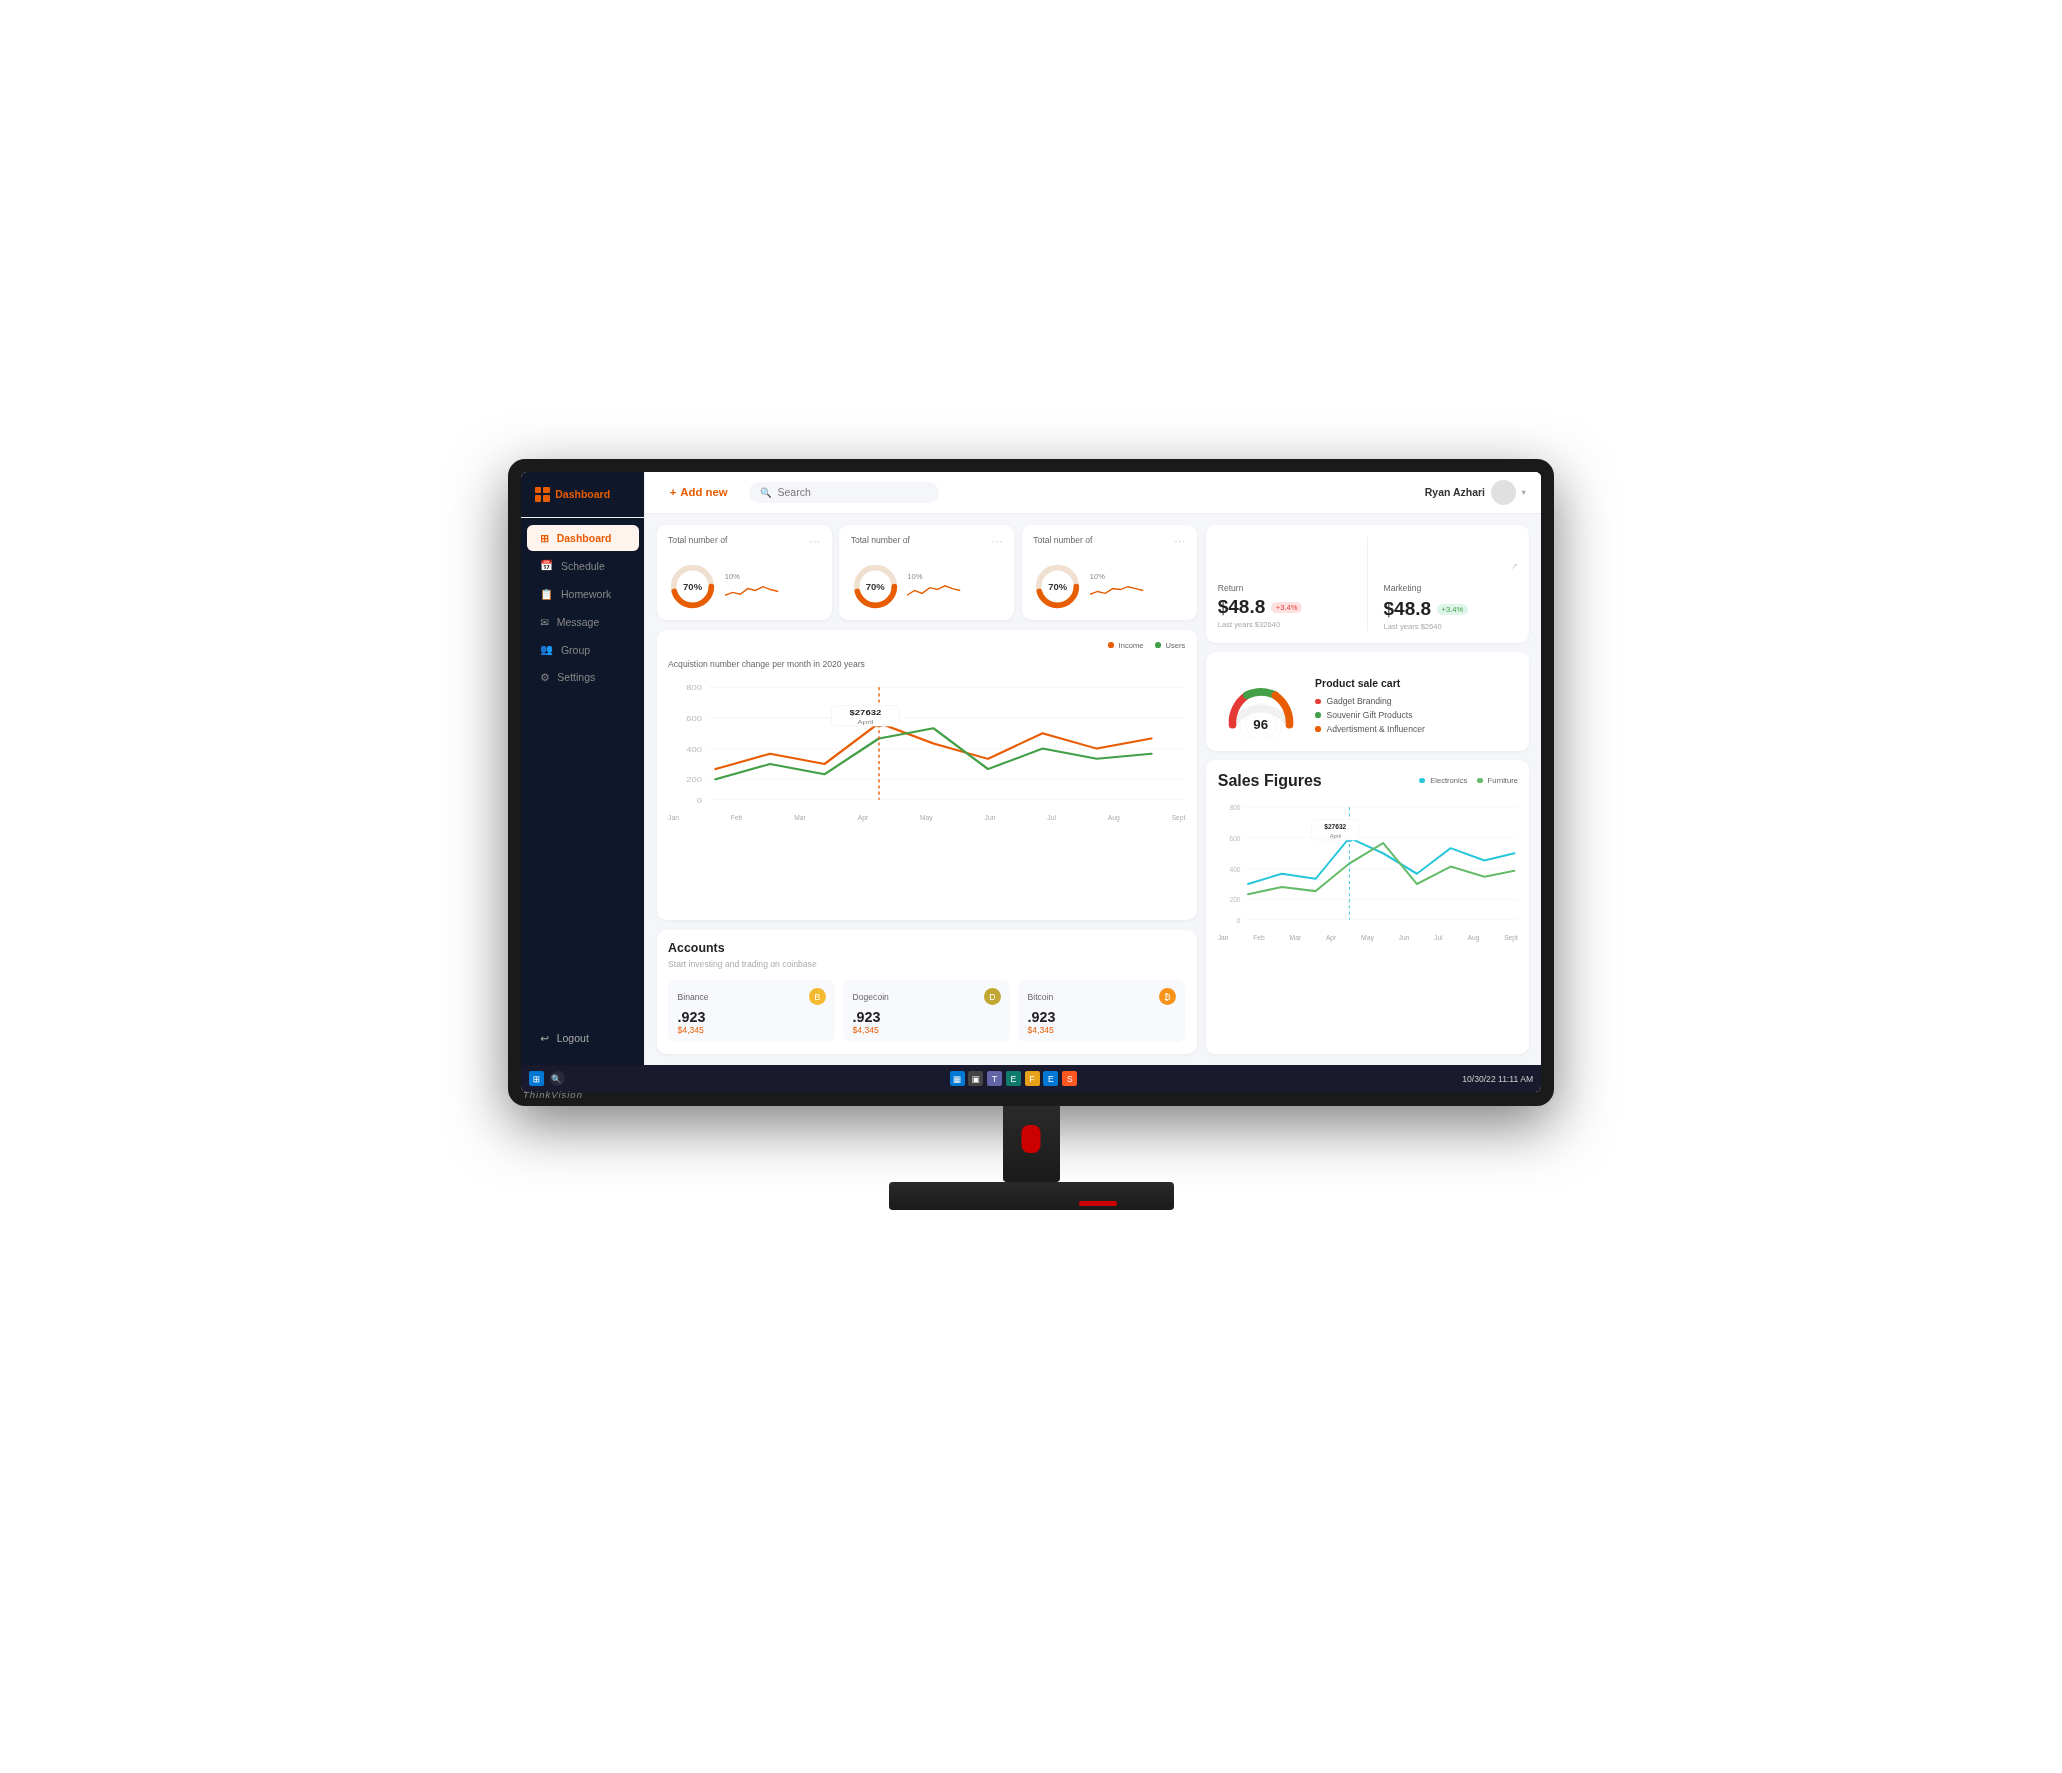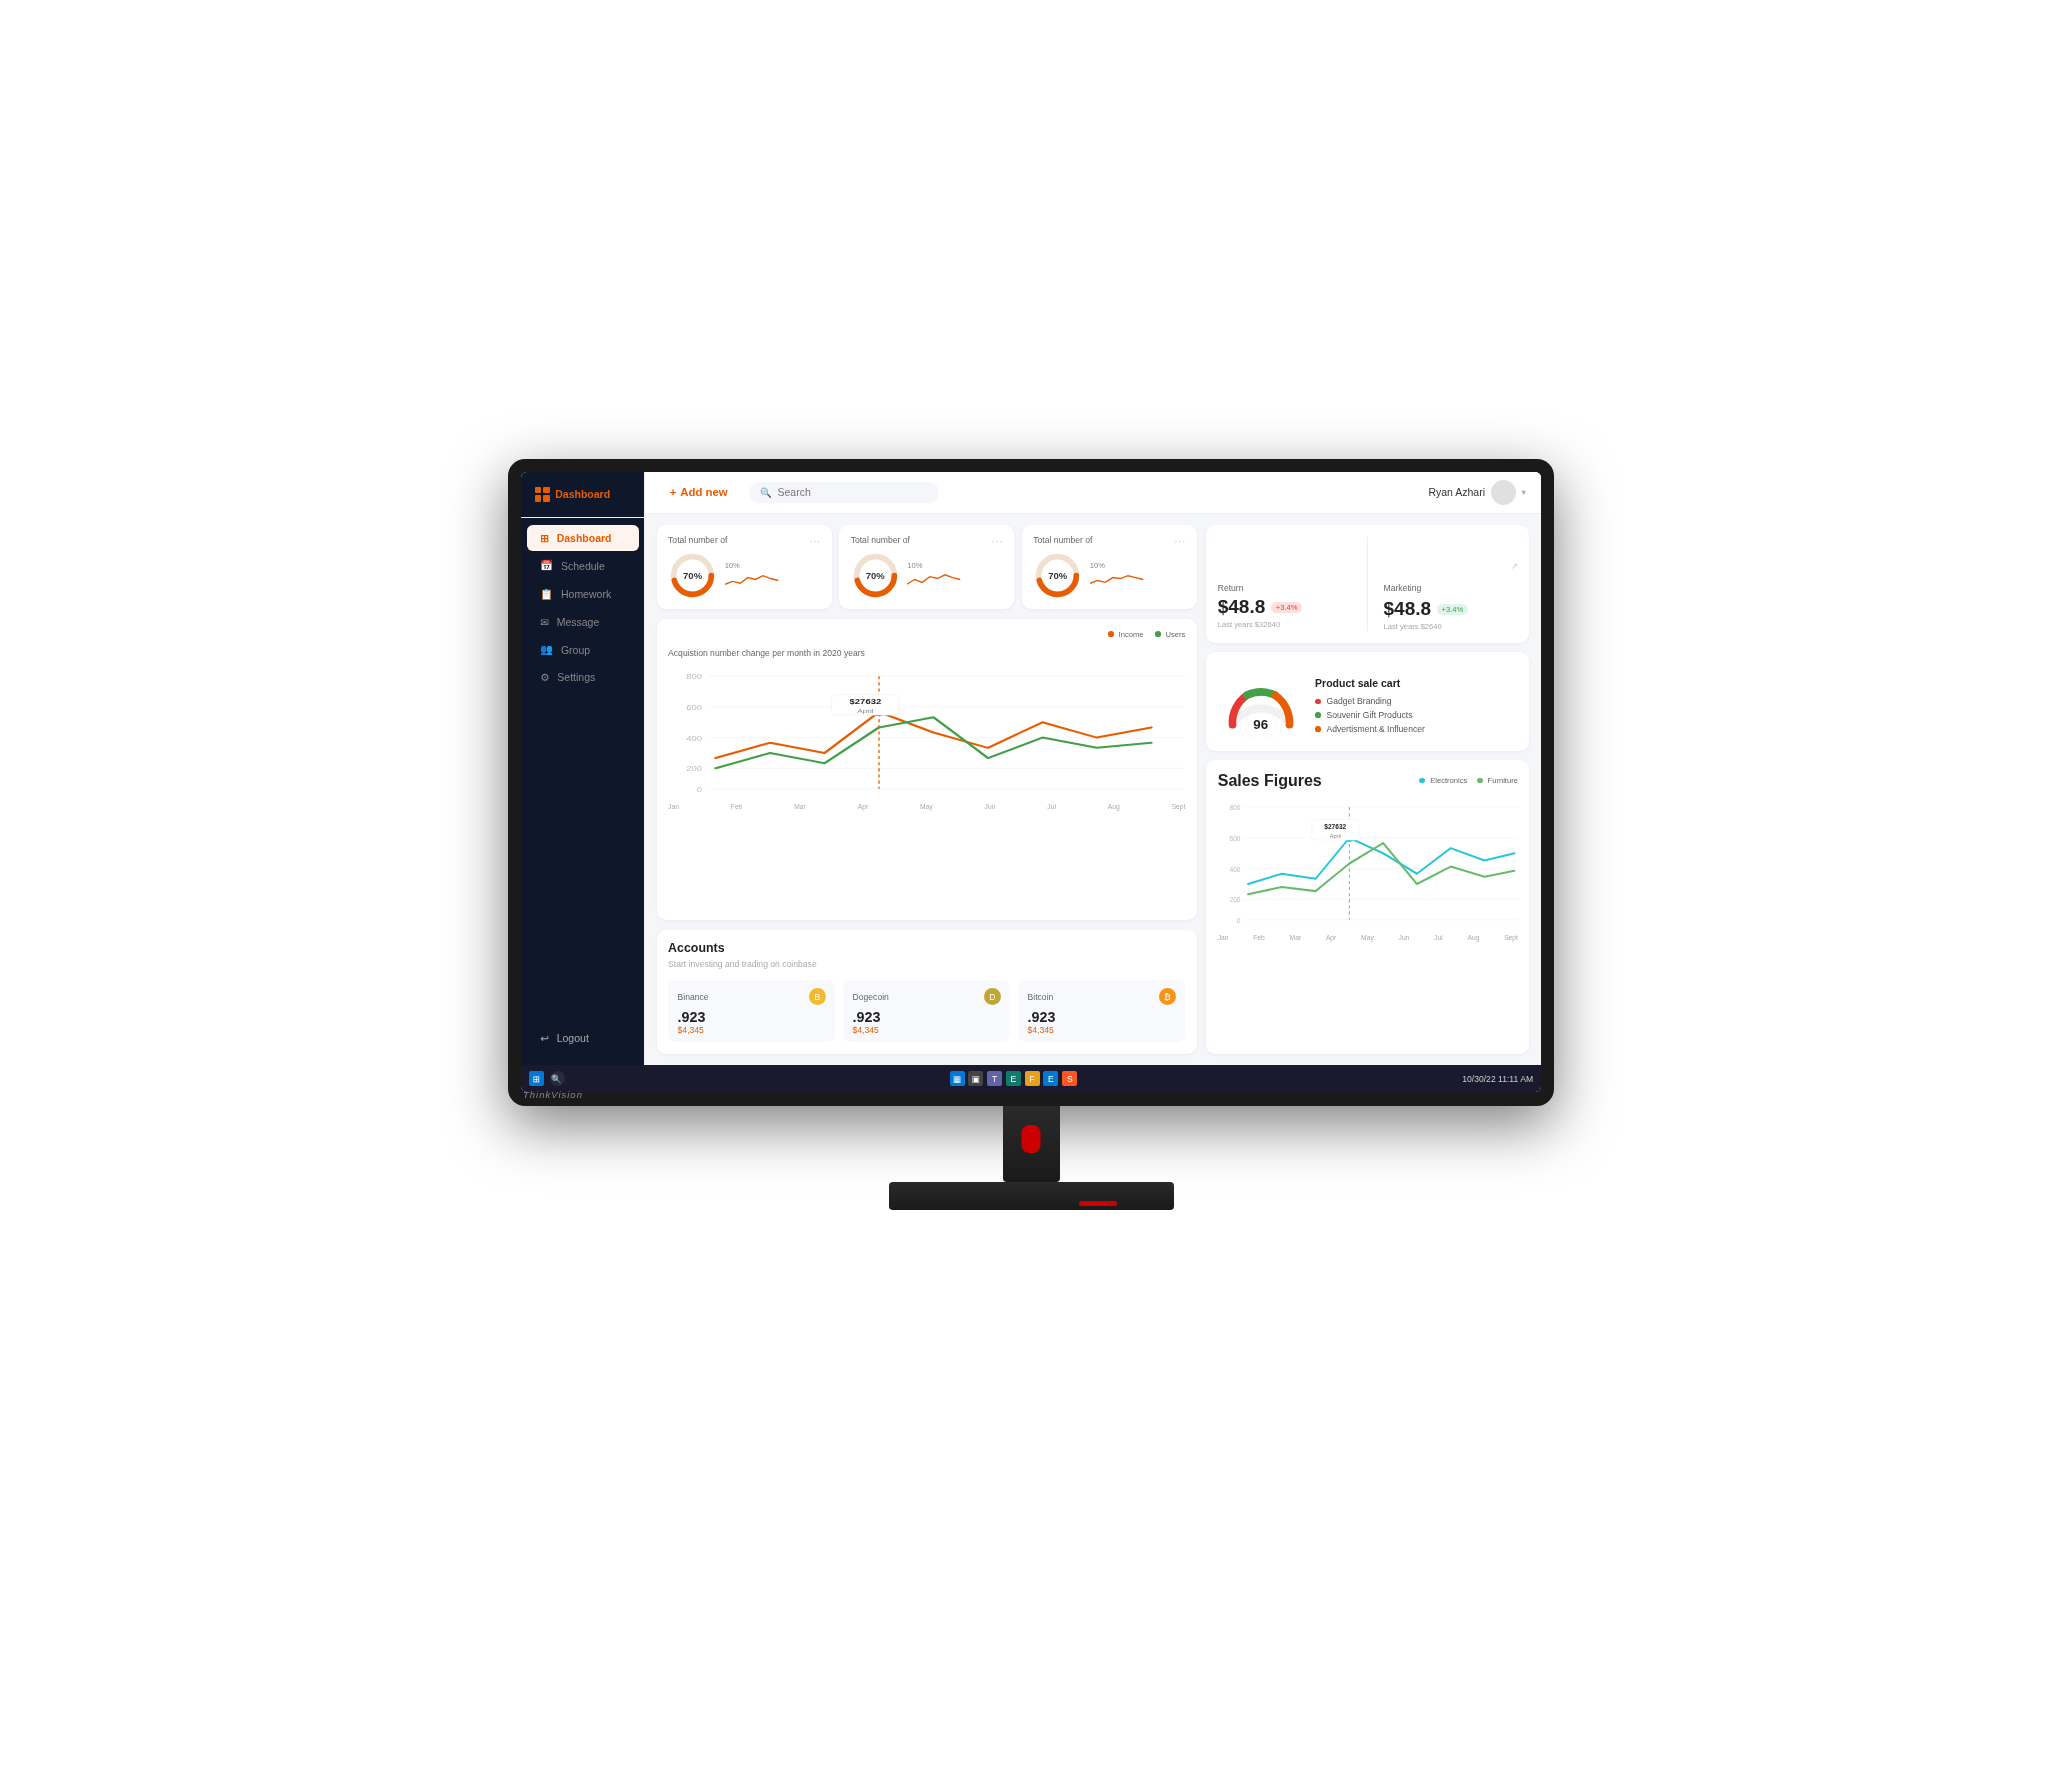--- a/index.html
+++ b/index.html
@@ -194,21 +194,21 @@
       flex: 1;
       background: #fff;
       border-radius: 9.5px;
       padding: 9.5px 11.4px;
       box-shadow: 0 1px 3.8px rgba(0,0,0,0.05);
     }
     .stat-card-header {
       display: flex;
       justify-content: space-between;
       align-items: flex-start;
-      margin-bottom: 4px;
+      margin-bottom: 15px;
     }
     .stat-card-title { font-size: 8.6px; color: #666; line-height: 1.3; max-width: 76px; }
     .stat-dots { font-size: 11.4px; color: #ccc; }
     .stat-card-body {
       display: flex;
       align-items: center;
       gap: 7.6px;
     }
     .donut-wrapper {
       position: relative;
@@ -465,21 +465,21 @@
           <div class="header">
             <button class="add-new-btn">
               <span>+</span>
               <span>Add new</span>
             </button>
             <div class="search-box">
               <span style="color:#aaa;font-size:9.5px;">🔍</span>
               <input type="text" placeholder="Search" style="">
             </div>
             <div class="user-info">
-              <span style="font-size:10.5px;color:#333;font-weight:400;">Ryan Azhari</span>
+              <span style="font-size:10.5px;color:#333;font-weight:700;">Ryan Azhari</span>
               <div class="user-avatar"></div>
               <span style="font-size:8.6px;color:#aaa;">▾</span>
             </div>
           </div>
 
           <div class="dashboard-body">
 
             <div class="left-panel">
 
               <div class="stat-cards">

